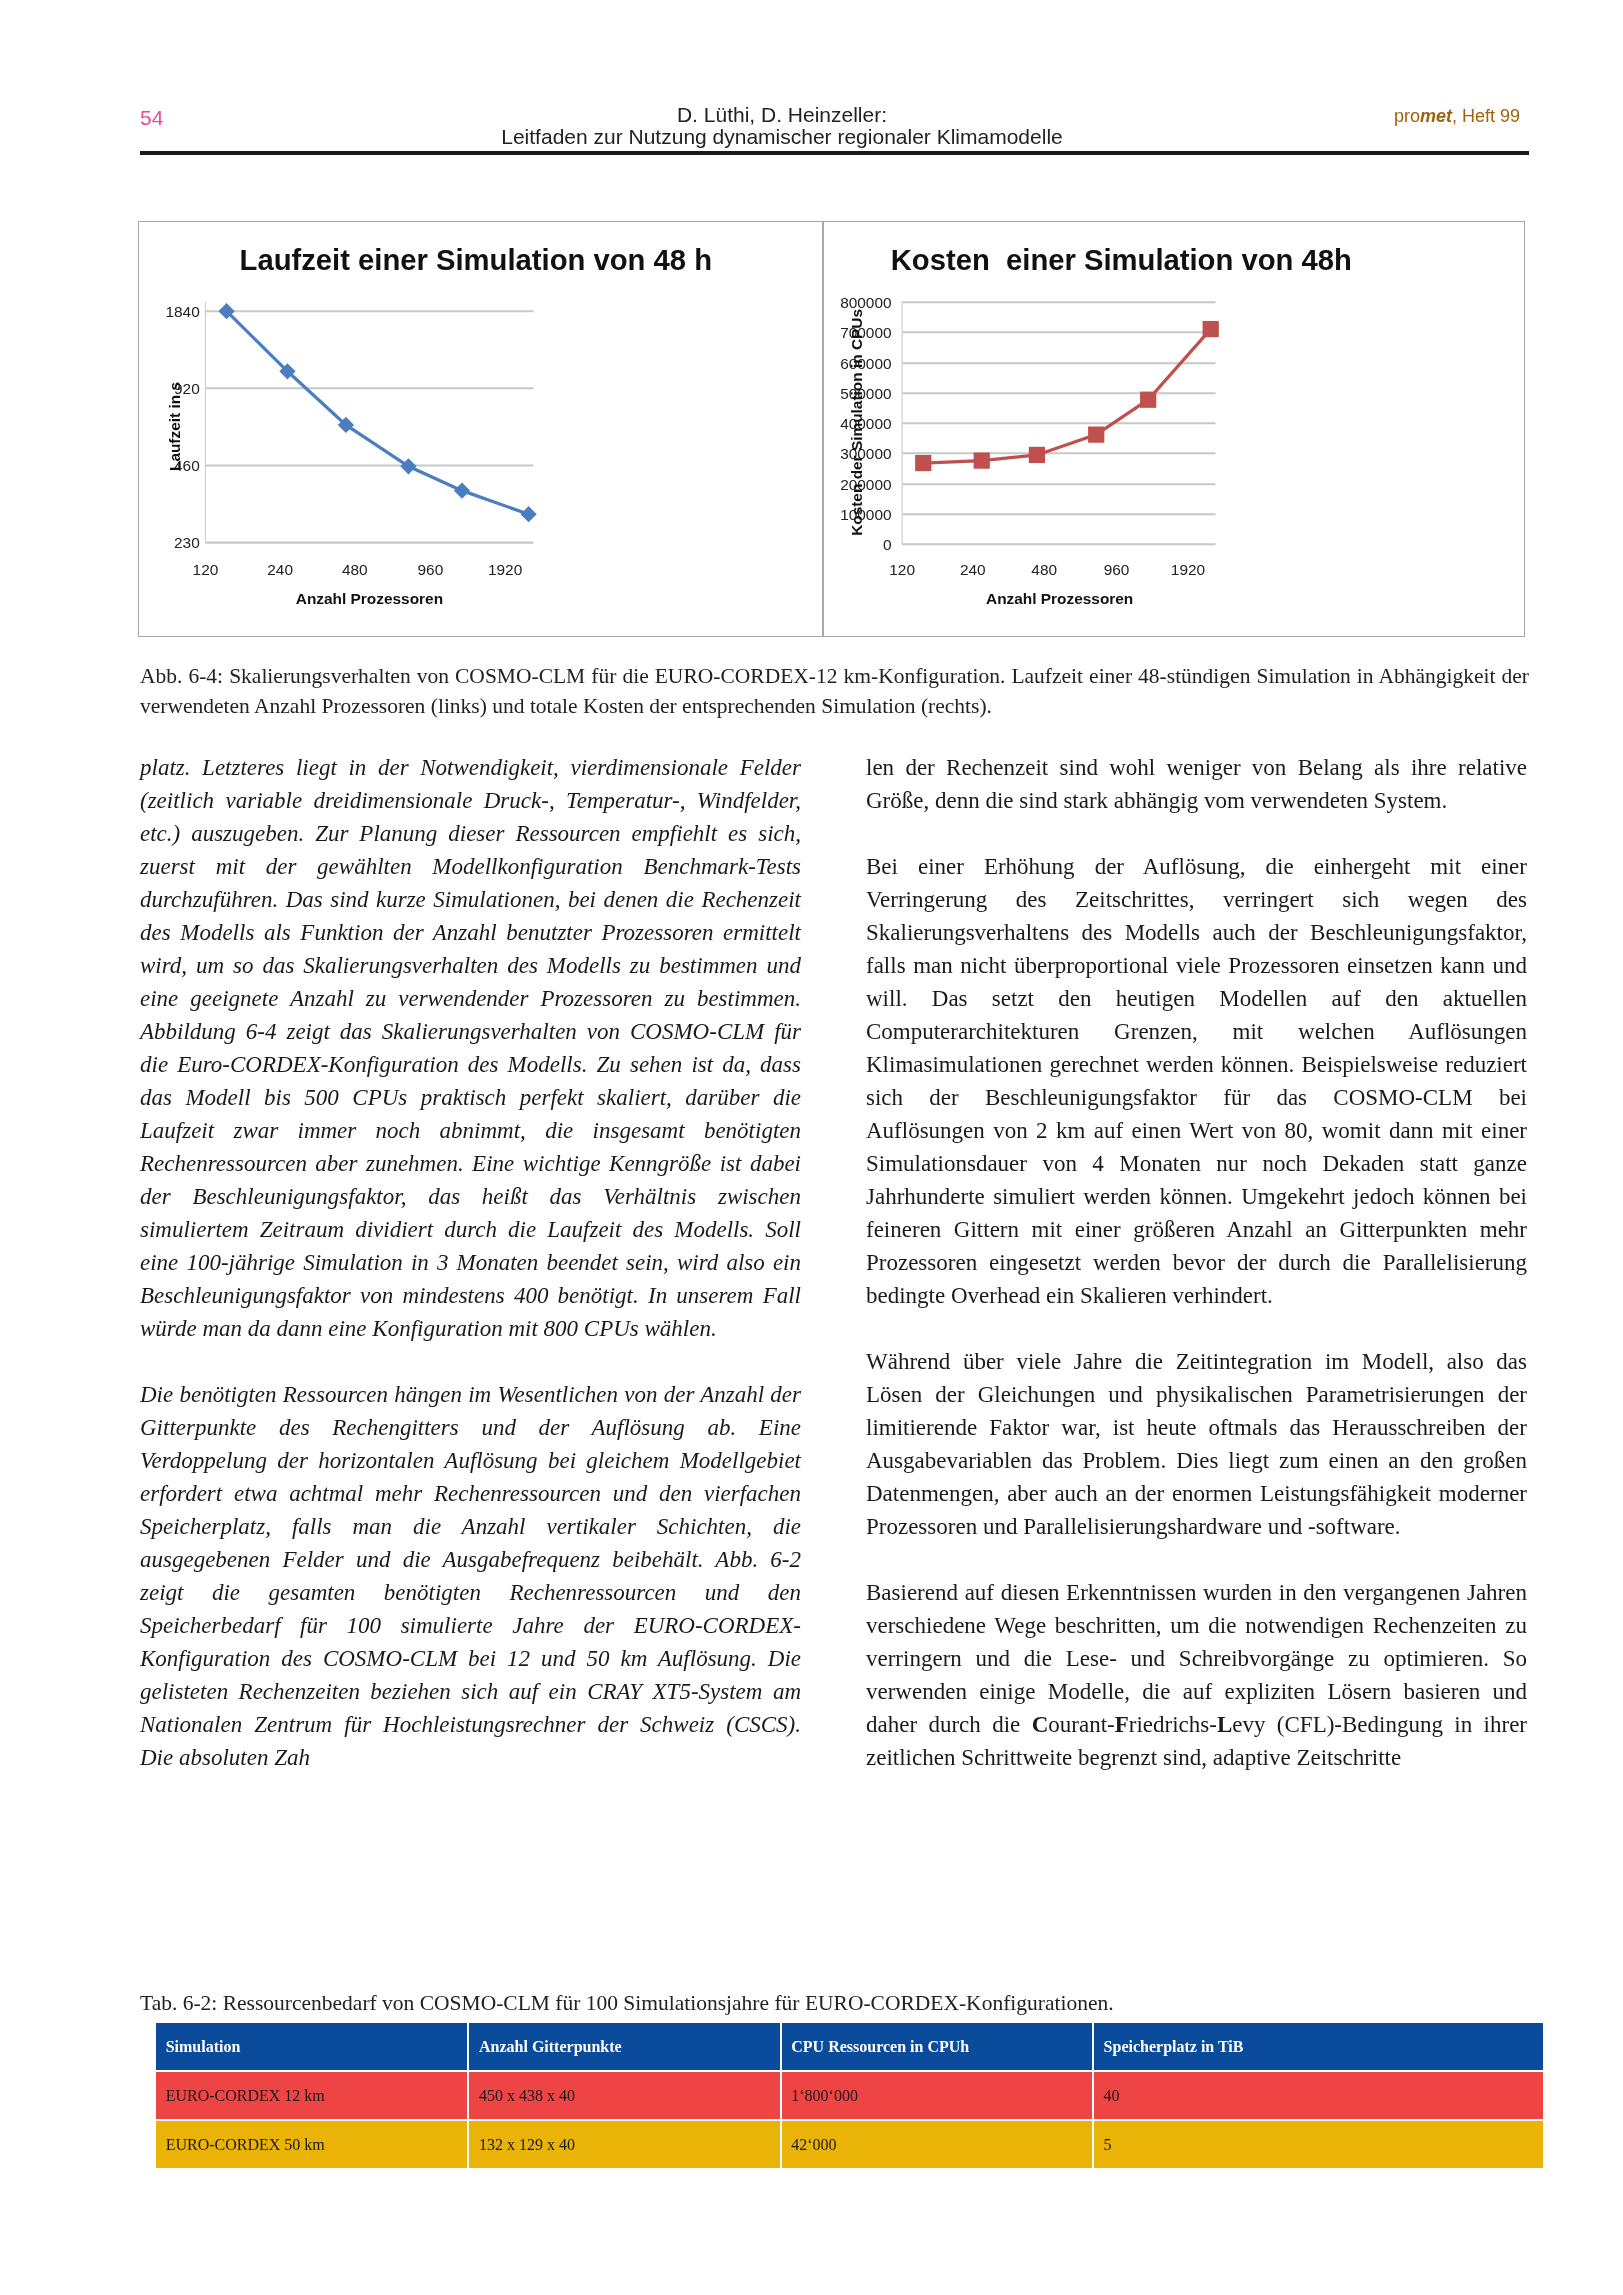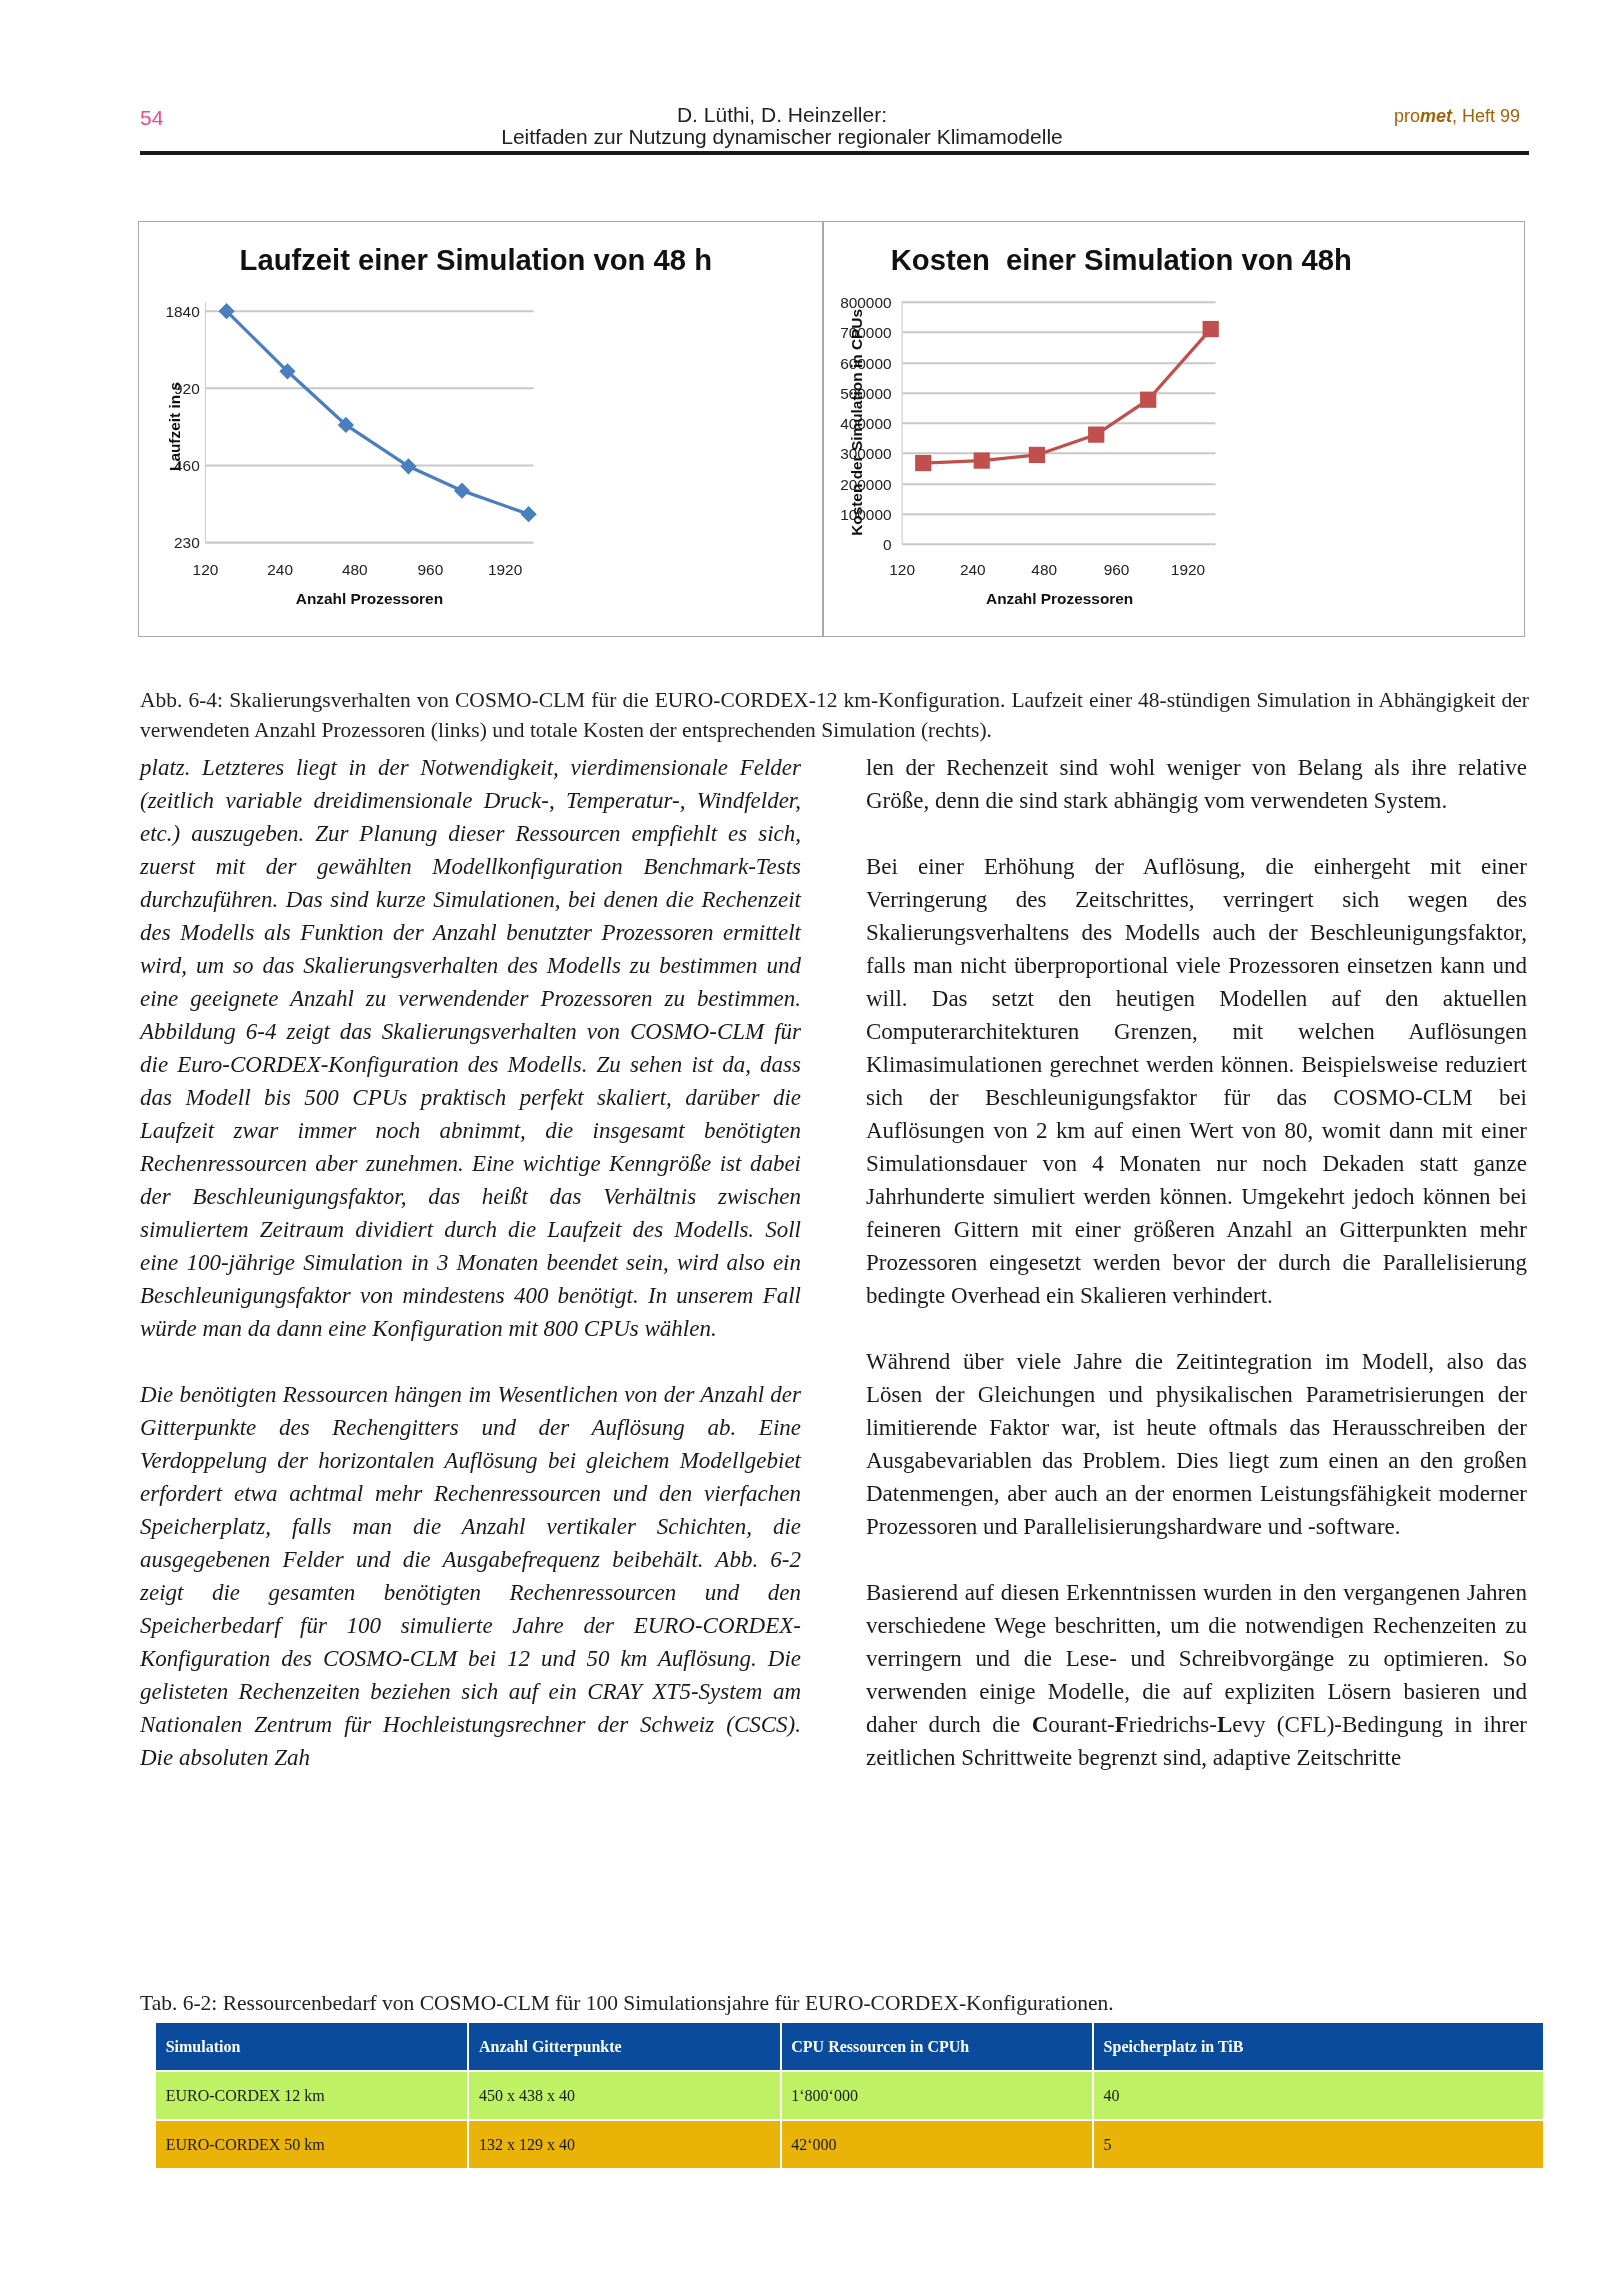--- a/index.html
+++ b/index.html
@@ -10,34 +10,34 @@
   .hdr-right b { font-style:italic; font-weight:bold; }
   .hdr-rule { position:absolute; left:140px; width:1389px; top:151px; height:4px; background:#1a1a1a; }
 
   .figure-frame { position:absolute; left:138px; top:221px; width:1387px; height:416px; border:1.6px solid #a8a8a8; box-sizing:border-box; background:#fff; }
   .figure-divider { position:absolute; left:822px; top:221px; width:1.6px; height:416px; background:#a8a8a8; }
   svg.chart { position:absolute; left:0; top:0; }
   .chart-title { font-family:"Liberation Sans", sans-serif; font-weight:bold; font-size:36px; fill:#111; }
   .tick { font-family:"Liberation Sans", sans-serif; font-size:19px; fill:#222; }
   .axis-label { font-family:"Liberation Sans", sans-serif; font-weight:bold; font-size:19px; fill:#111; }
 
-  .caption { position:absolute; left:140px; width:1389px; top:685px; font-size:21.5px; line-height:30px; text-align:justify; color:#222; }
+  .caption { position:absolute; left:140px; width:1389px; top:661px; font-size:21.5px; line-height:30px; text-align:justify; color:#222; }
 
   .col { position:absolute; width:661px; font-size:23px; line-height:33px; text-align:justify; color:#1a1a1a; hyphens:manual; }
   .col p { margin:0; }
   .col p + p { margin-top:33px; }
   .col-left { left:140px; top:751px;font-style:italic; }
   .col-right { left:866px; top:751px; }
   .col b { font-weight:bold; }
 
   .tab-caption { position:absolute; left:140px; top:1991px; font-size:21.5px; color:#222; }
   table.res { position:absolute; left:156px; top:2023px; width:1389px; border-collapse:collapse; font-size:16px; }
   table.res th { background:#0a4b9c; color:#fff; font-weight:bold; text-align:left; padding:0 9.7px; height:47px; border-right:2.4px solid #fff; }
   table.res td { text-align:left; padding:0 9.7px; height:47px; border-right:2.4px solid #fff; border-top:2.4px solid #fff; color:#1a1a1a; }
-  table.res tr.r1 td { background:#bef264; }
+  table.res tr.r1 td { background:#ef4444; }
   table.res tr.r2 td { background:#eab308; }
 </style>
 </head>
 <body>
 
 <div class="hdr-page">54</div>
 <div class="hdr-center">
   <div>D. Lüthi, D. Heinzeller:</div>
   <div>Leitfaden zur Nutzung dynamischer regionaler Klimamodelle</div>
 </div>

